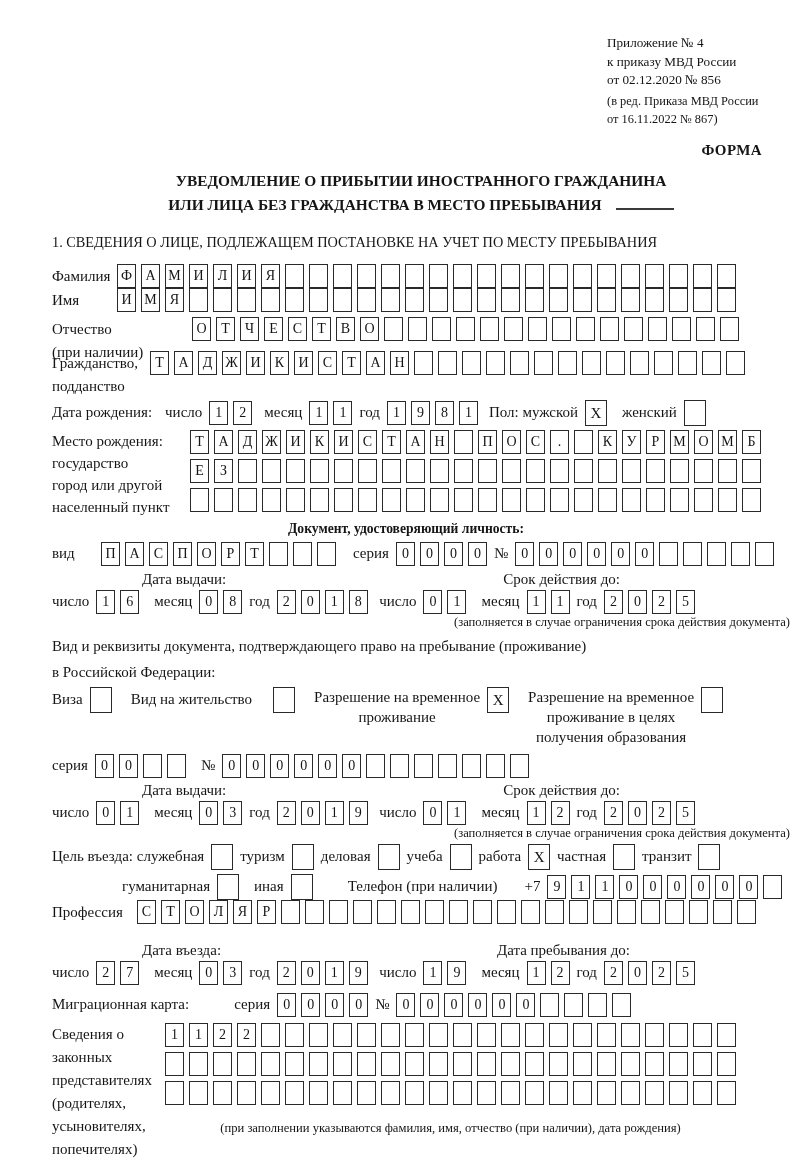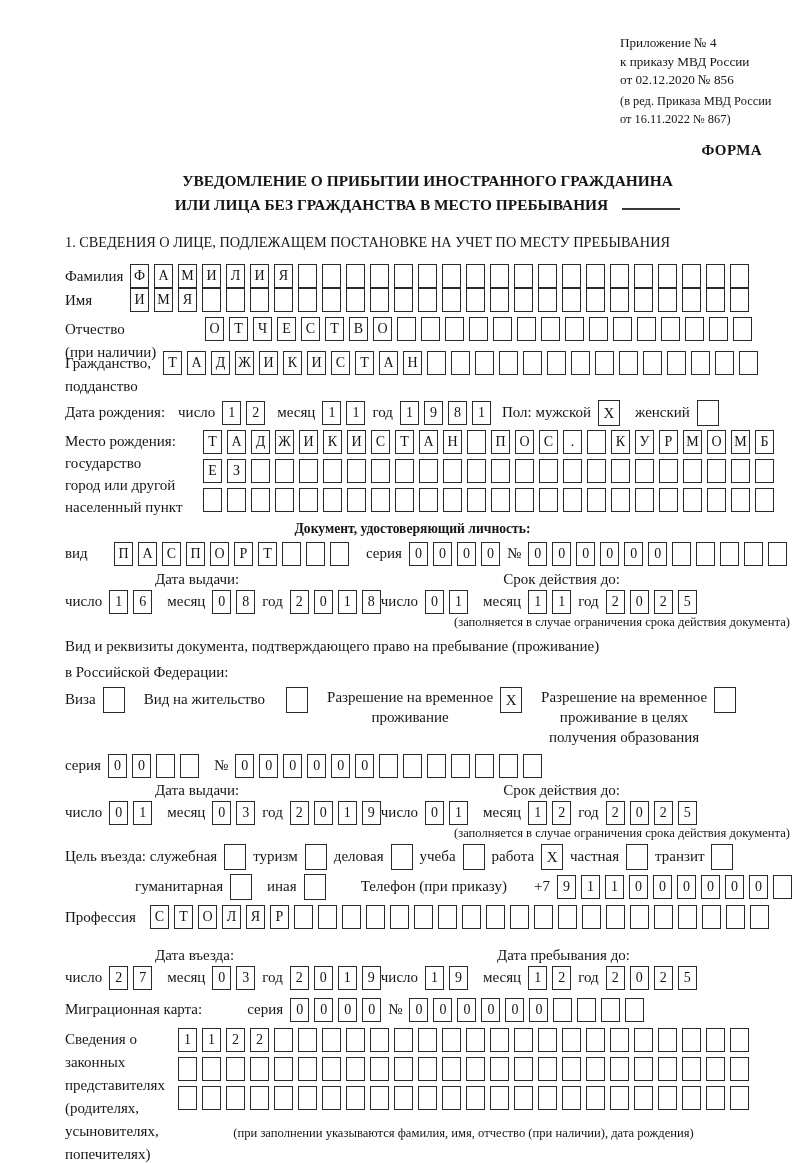--- a/index.html
+++ b/index.html
@@ -1,18 +1,18 @@
 <!DOCTYPE html>
 <html><head>
 <meta charset="utf-8">
 <style>
   html,body{margin:0;padding:0;background:#888;}
   .page{
     width:800px;height:1163px;margin:0 auto;background:#ffffff;
-    box-sizing:border-box;padding:34px 10px 0 65px;
+    box-sizing:border-box;padding:34px 10px 0 52px;
     font-family:"Liberation Serif",serif;color:#151515;
     overflow:hidden;position:relative;
   }
   .annex{margin-left:555px;font-size:13.2px;line-height:1.42;}
   .annex-ed{font-size:12.4px;margin-top:3px;line-height:1.42;}
   .forma{font-weight:bold;text-align:right;margin-top:14px;margin-right:28px;font-size:15px;letter-spacing:.4px;}
   .title{text-align:center;font-weight:bold;font-size:15.4px;margin-top:10px;line-height:1.5;}
   .title-underline{display:inline-block;width:58px;border-bottom:2.2px solid #3a3a3a;margin-left:14px;height:14px;}
   .sect{font-weight:normal;font-size:14.3px;margin-top:18px;white-space:nowrap;}
   .row{display:flex;align-items:flex-start;}
@@ -492,37 +492,37 @@
     <span class="cbox"></span>
     <span class="lbl">транзит</span>
     <span class="cbox"></span>
   </div>
 
   <div class="hrow" style="margin-top:4px">
     <span class="lbl" style="margin-left:70px">гуманитарная</span>
     <span class="cbox"></span>
     <span class="lbl" style="margin-left:8px">иная</span>
     <span class="cbox"></span>
-    <span class="lbl" style="margin-left:28px">Телефон (при приказу)</span>
+    <span class="lbl" style="margin-left:28px">Телефон (при наличии)</span>
     <span class="lbl" style="margin-left:20px">+7</span>
     <div class="cells" style="margin-top:1px">
         <span class="cell">9</span>
         <span class="cell">1</span>
         <span class="cell">1</span>
         <span class="cell">0</span>
         <span class="cell">0</span>
         <span class="cell">0</span>
         <span class="cell">0</span>
         <span class="cell">0</span>
         <span class="cell">0</span>
         <span class="cell"></span>
       </div>
   </div>
 
-  <div class="row" style="margin-top:5px">
+  <div class="row" style="">
     <div class="lbl" style="width:85px">Профессия</div>
     <div class="cells">
         <span class="cell">С</span>
         <span class="cell">Т</span>
         <span class="cell">О</span>
         <span class="cell">Л</span>
         <span class="cell">Я</span>
         <span class="cell">Р</span>
         <span class="cell"></span>
         <span class="cell"></span>

